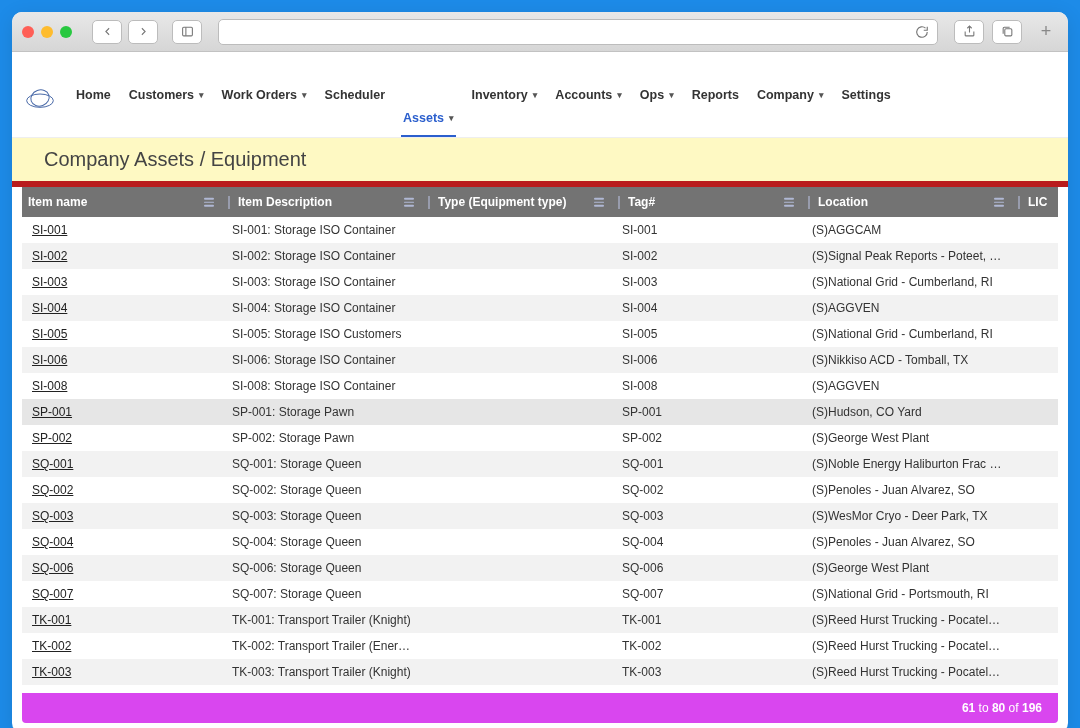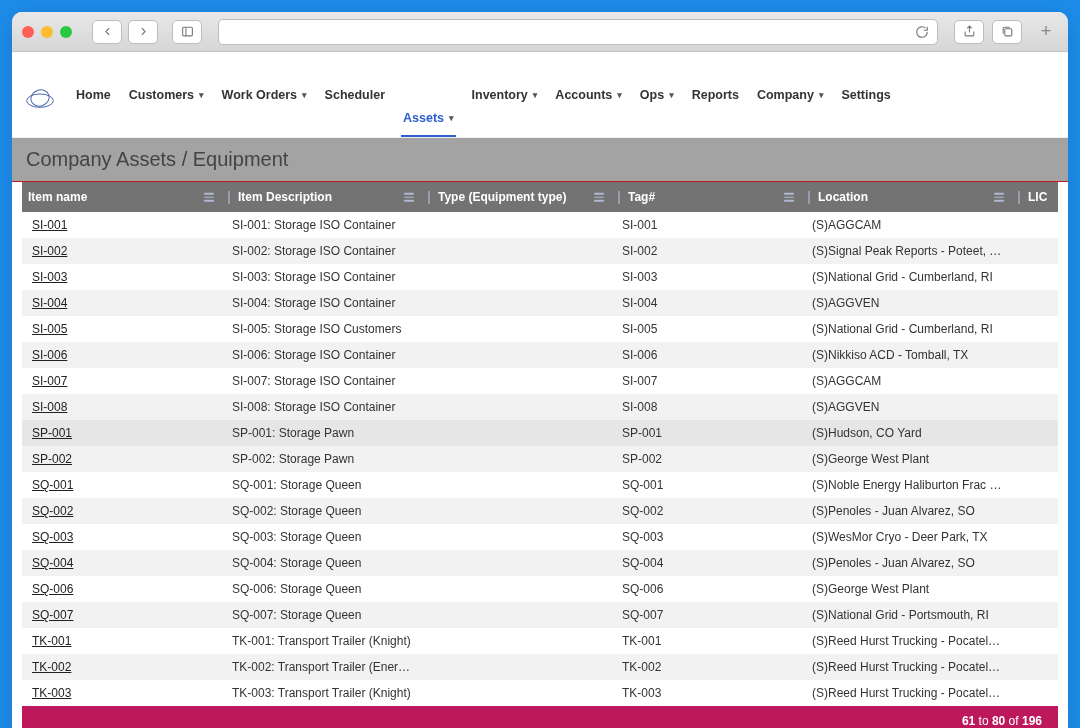--- a/index.html
+++ b/index.html
@@ -62,21 +62,21 @@
   }
   .logo svg{stroke:#4a6aa8;fill:none;stroke-width:1.5;}
   .navlink{
     font-size:12.5px;color:#333;font-weight:600;padding:6px 2px 10px 2px;
     display:flex;align-items:center;gap:3px;cursor:pointer;border-bottom:2px solid transparent;
   }
   .navlink .caret{font-size:9px;color:#555;margin-left:2px;}
   .navlink.active{color:#2b5fcd;border-bottom-color:#2b5fcd;margin-top:47px;}
   
   .page-head{
-    background:#a3a3a3;padding:10px 14px;border-bottom:1px solid #b91c1c;
+    background:#fef9c3;padding:10px 32px;border-bottom:6px solid #b91c1c;
   }
   .page-head h1{font-size:20px;font-weight:400;color:#444;}
   
   .table-wrap{padding:0 10px 0 10px;}
   table{width:100%;border-collapse:collapse;table-layout:fixed;}
   thead{background:#737373;color:#fff;}
   thead th{
     font-size:12px;font-weight:600;text-align:left;padding:8px 6px;
     position:relative;white-space:nowrap;
   }
@@ -92,22 +92,22 @@
   tbody tr{height:26px;}
   tbody tr:nth-child(even){background:#f2f2f2;}
   tbody tr.hover{background:#e6e6e6;}
   tbody td{
     font-size:12px;padding:4px 10px;color:#333;white-space:nowrap;overflow:hidden;text-overflow:ellipsis;
     vertical-align:middle;
   }
   tbody td.link{text-decoration:underline;color:#222;cursor:pointer;}
   
   .table-footer{
-    background:#be185d;color:#fff;font-size:12px;text-align:right;
-    padding:8px 16px;border-radius:0 0 4px 4px;margin:0 10px 10px 10px;
+    background:#d946ef;color:#fff;font-size:12px;text-align:right;
+    padding:8px 16px;border-radius:0 0 4px 4px;margin:8px 10px 10px 10px;
   }
   .table-footer b{font-weight:700;}
 </style>
 </head>
 <body>
 
 <div class="window">
 
   <div class="titlebar">
     <div class="traffic">
@@ -331,28 +331,20 @@
           </tr>
           <tr>
             <td class="link">SI-006</td>
             <td>SI-006: Storage ISO Container</td>
             <td></td>
             <td>SI-006</td>
             <td>(S)Nikkiso ACD - Tomball, TX</td>
             <td></td>
           </tr>
           <tr>
-            <td class="link">SI-007</td>
-            <td>SI-007: Storage ISO Container</td>
-            <td></td>
-            <td>SI-007</td>
-            <td>(S)AGGCAM</td>
-            <td></td>
-          </tr>
-          <tr>
             <td class="link">SI-008</td>
             <td>SI-008: Storage ISO Container</td>
             <td></td>
             <td>SI-008</td>
             <td>(S)AGGVEN</td>
             <td></td>
           </tr>
           <tr class="hover">
             <td class="link">SP-001</td>
             <td>SP-001: Storage Pawn</td>

